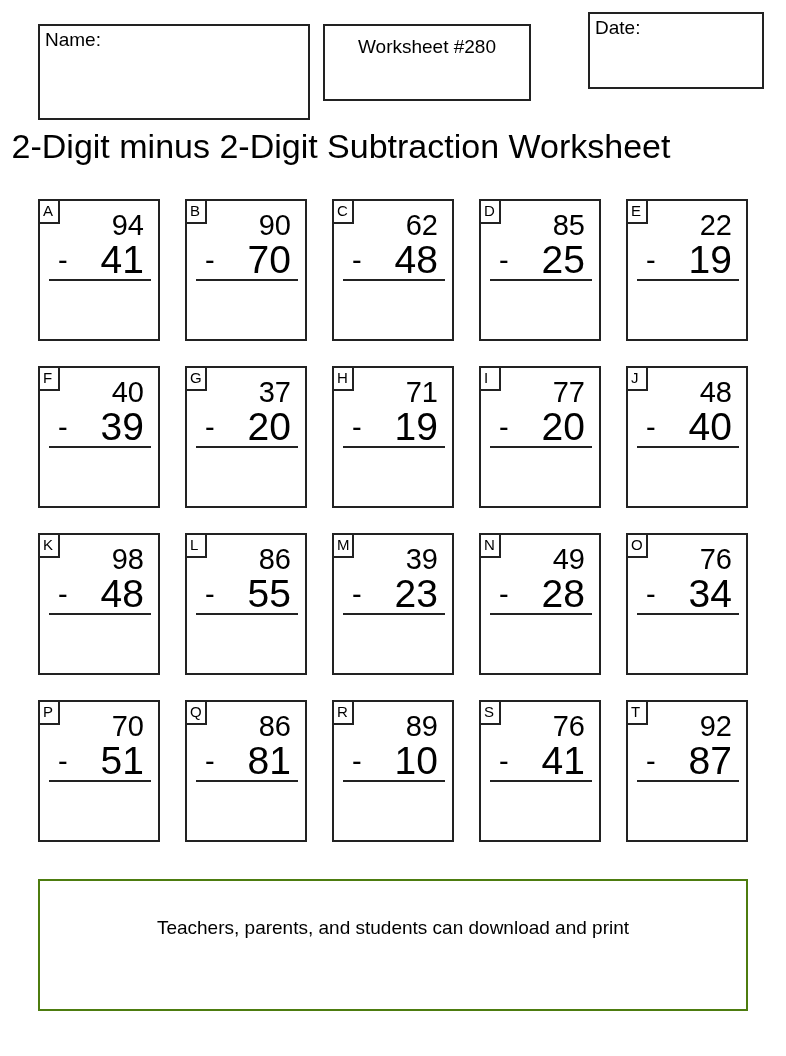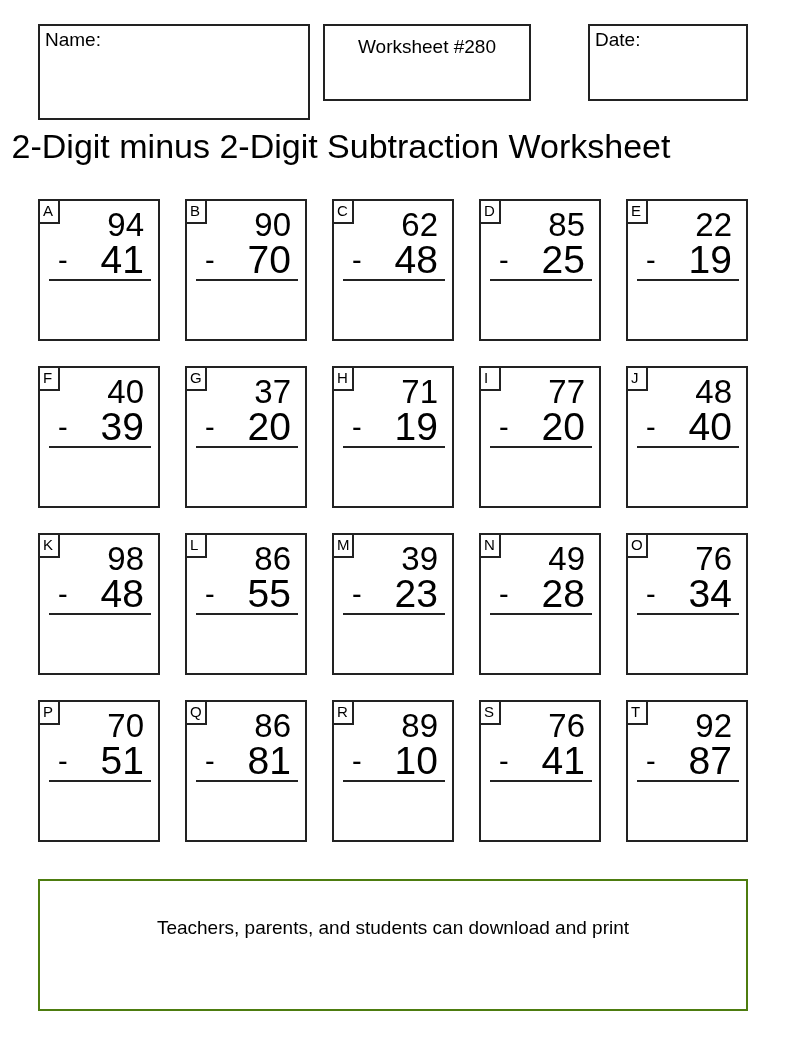--- a/index.html
+++ b/index.html
@@ -6,39 +6,39 @@
     body {
       width: 786px; height: 1056px; position: relative; overflow: hidden;
       font-family: "Liberation Sans", sans-serif; color: #000;
     }
     .hbox {
       position: absolute; border: 2px solid #222; box-sizing: border-box;
       font-size: 19px;
     }
     #name-box { left: 38px; top: 24px; width: 272px; height: 96px; }
     #ws-box { left: 323px; top: 24px; width: 208px; height: 77px; text-align: center; }
-    #date-box { left: 588px; top: 24px; width: 160px; height: 77px; }
+    #date-box { left: 588px; top: 12px; width: 176px; height: 77px; }
     .hlabel { position: absolute; left: 5px; top: 3px; }
     .ws-line1 { position: absolute; left: 0; right: 0; top: 10px; }
     .ws-line2 { position: absolute; left: 0; right: 0; top: 41px; }
     .title {
       position: absolute; left: 0; width: 682px; top: 127px;
       text-align: center; font-size: 34px;
     }
     .prob {
       position: absolute; width: 122px; height: 142px;
       border: 2px solid #222; box-sizing: border-box;
     }
     .plabel {
       position: absolute; left: -2px; top: -2px; width: 22px; height: 25px;
       border: 2px solid #222; box-sizing: border-box;
       font-size: 15px; line-height: 20px; padding-left: 3px;
     }
     .top-num {
-      position: absolute; right: 14px; top: 8px; font-size: 33px; line-height: 32px;
+      position: absolute; right: 14px; top: 8px; font-size: 29px; line-height: 32px;
     }
     .minus {
       position: absolute; left: 18px; top: 43px; font-size: 29px; line-height: 32px;
     }
     .bot-num {
       position: absolute; right: 14px; top: 43px; font-size: 39px; line-height: 32px;
     }
     .ans-line {
       position: absolute; left: 9px; right: 7px; top: 78px; height: 2px; background: #222;
     }

